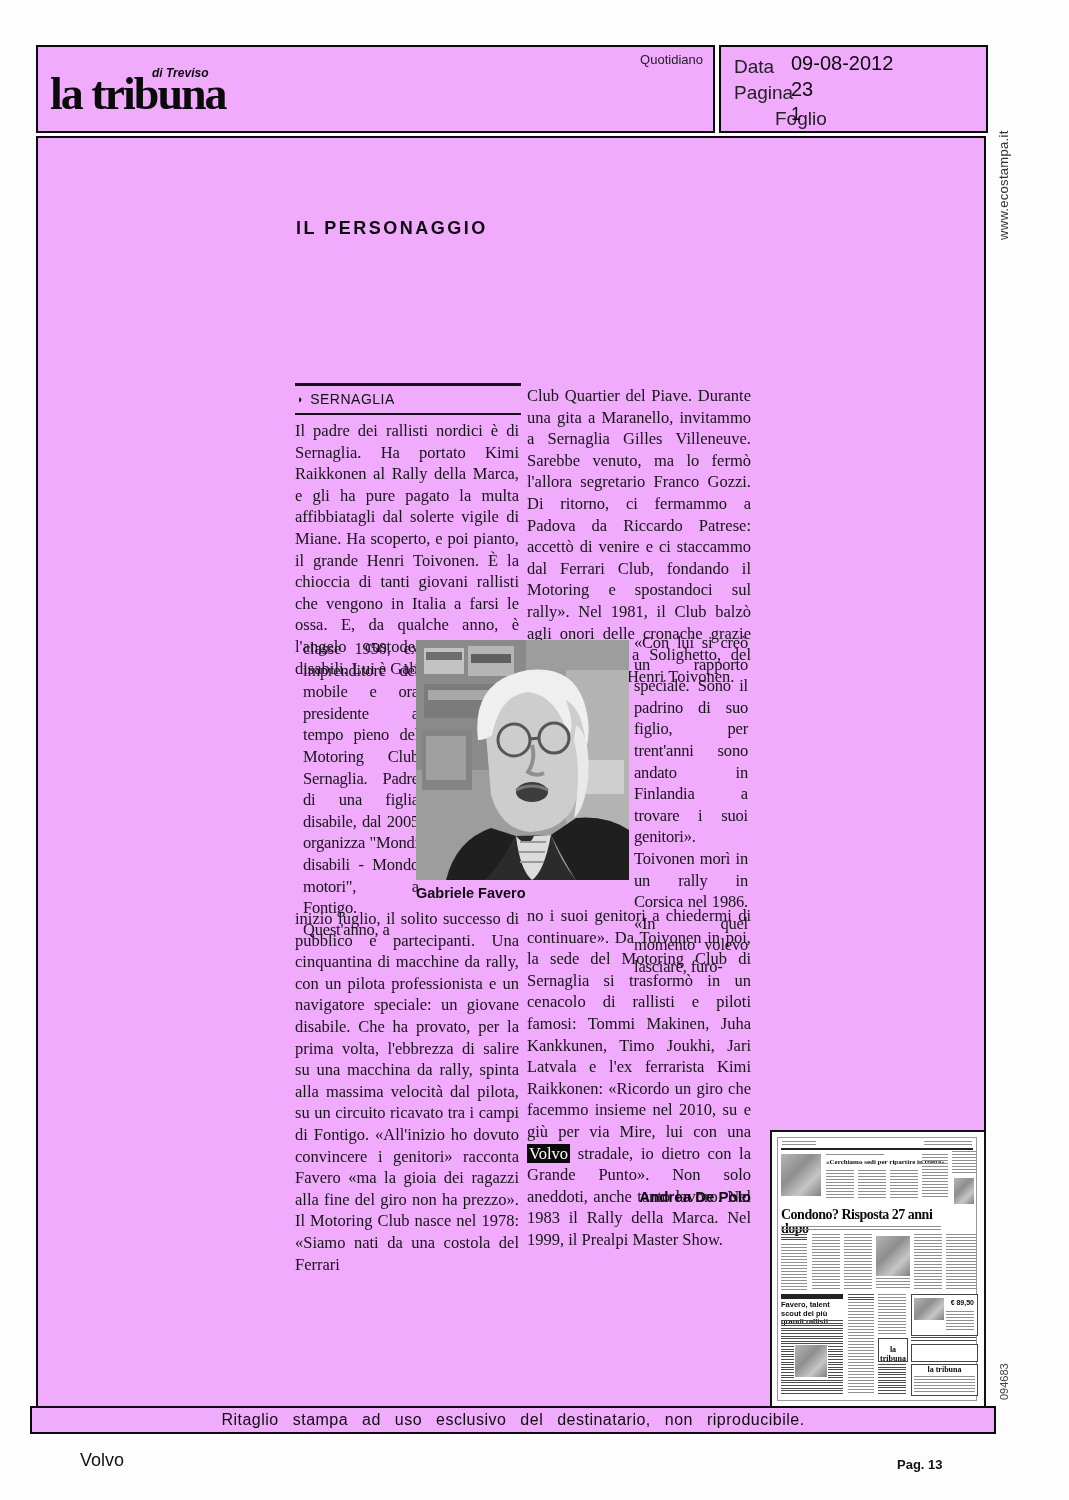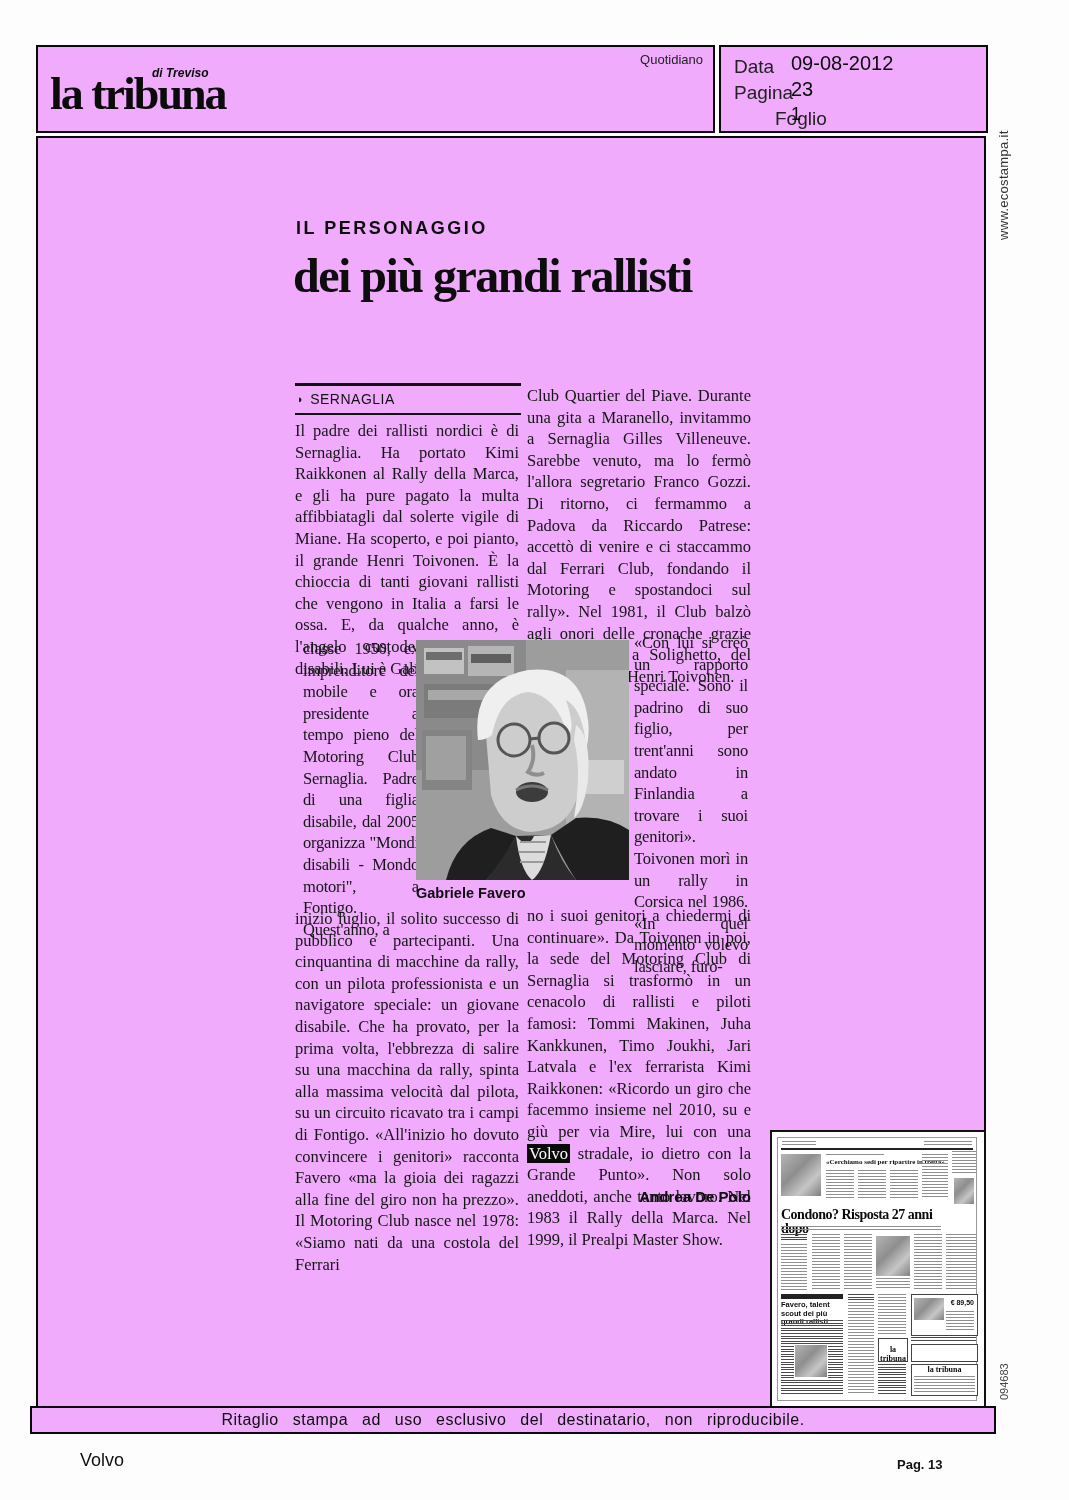--- a/index.html
+++ b/index.html
@@ -70,21 +70,20 @@
   <div class="abs meta-value" style="left:70px;top:57px;font-size:18px;">1</div>
 </div>
 
 <div class="abs vert ecostampa" style="left:996px;top:140px;height:100px;">www.ecostampa.it</div>
 <div class="abs vert codenum" style="left:998px;top:1338px;height:62px;">094683</div>
 
 <div class="abs box" style="left:36px;top:136px;width:946px;height:1270px;"></div>
 
 <div class="abs kicker" style="left:296px;top:218px;">IL PERSONAGGIO</div>
 <div class="abs headline" style="left:293px;top:248px;width:470px;">
-  <div>dei più grandi rallisti</div>
 </div>
 
 <div class="abs section-tag" style="left:295px;top:383px;">
   <span class="bullet">◗</span><span>SERNAGLIA</span>
 </div>
 
 <div class="abs body-text" style="left:295px;top:420px;width:224px;">Il padre dei rallisti nordici è di Sernaglia. Ha portato Kimi Raikkonen al Rally della Marca, e gli ha pure pagato la multa affibbiatagli dal solerte vigile di Miane. Ha scoperto, e poi pianto, il grande Henri Toivonen. È la chioccia di tanti giovani rallisti che vengono in Italia a farsi le ossa. E, da qualche anno, è l'angelo custode dei ragazzi disabili. Lui è Gabriele Favero,</div>
 <div class="abs body-text narrow" style="left:303px;top:638px;width:116px;">classe 1950, ex imprenditore del mobile e ora presidente a tempo pieno del Motoring Club Sernaglia. Padre di una figlia disabile, dal 2005 organizza "Mondi disabili - Mondo motori", a Fontigo. Quest'anno, a</div>
 <div class="abs body-text" style="left:295px;top:908px;width:224px;">inizio luglio, il solito successo di pubblico e partecipanti. Una cinquantina di macchine da rally, con un pilota professionista e un navigatore speciale: un giovane disabile. Che ha provato, per la prima volta, l'ebbrezza di salire su una macchina da rally, spinta alla massima velocità dal pilota, su un circuito ricavato tra i campi di Fontigo. «All'inizio ho dovuto convincere i genitori» racconta Favero «ma la gioia dei ragazzi alla fine del giro non ha prezzo». Il Motoring Club nasce nel 1978: «Siamo nati da una costola del Ferrari</div>
 

